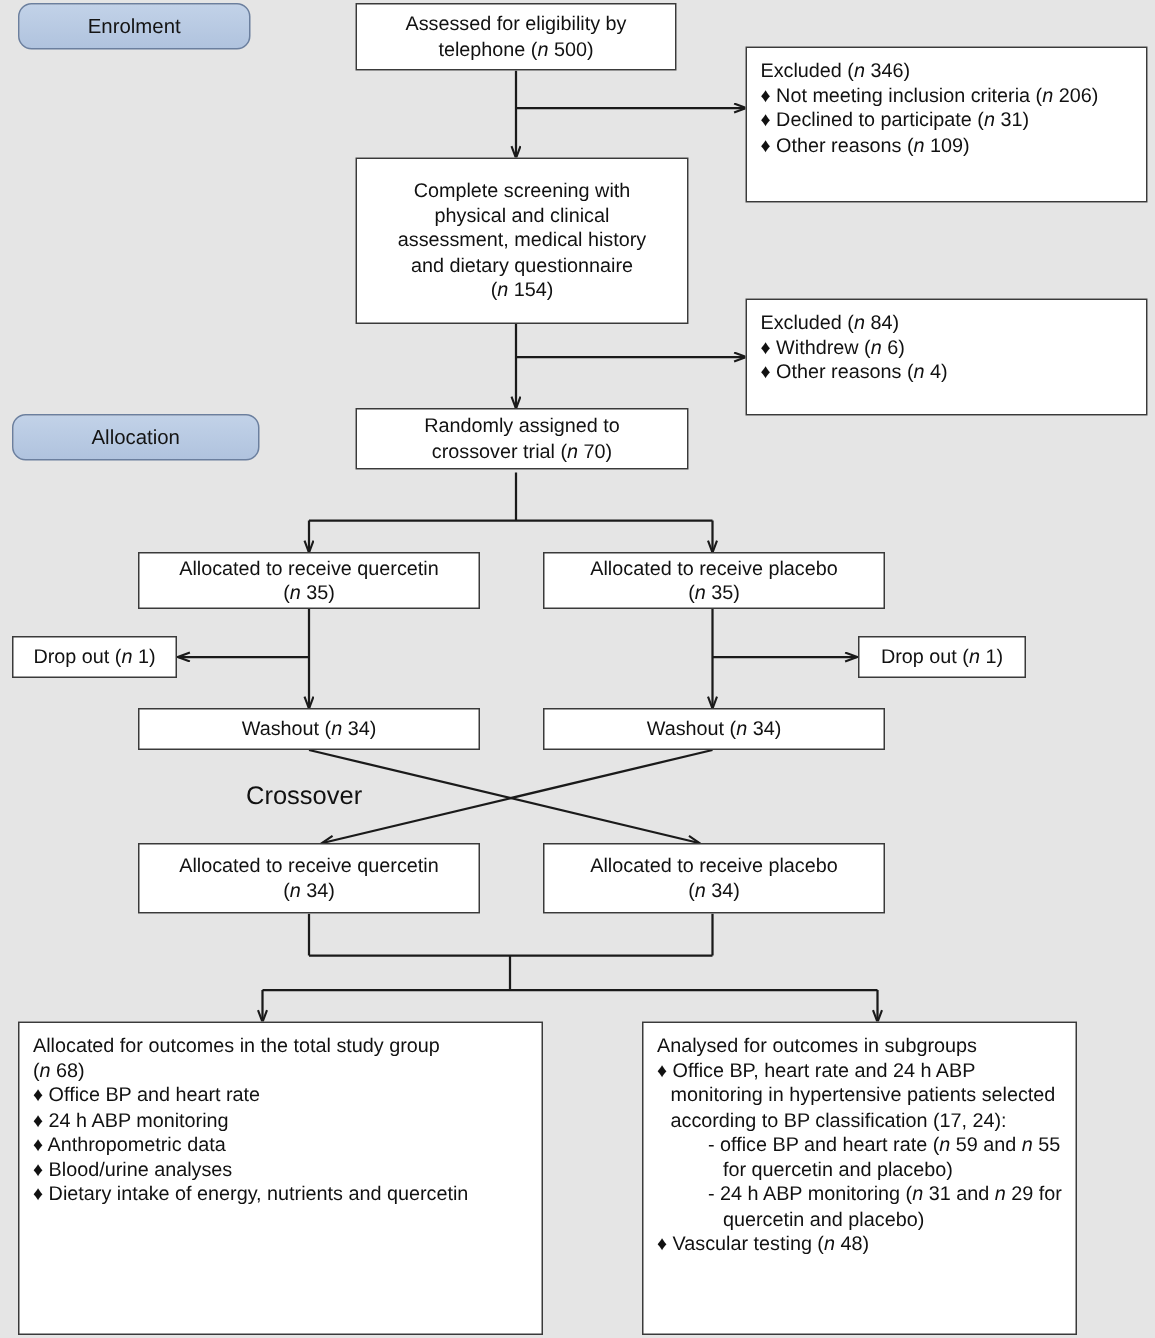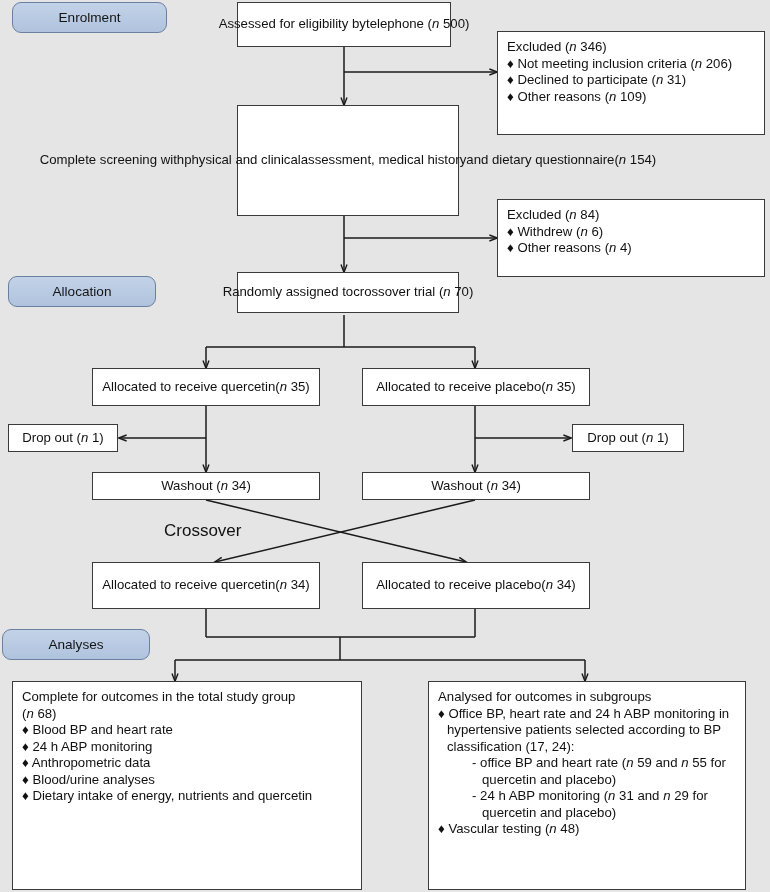--- a/index.html
+++ b/index.html
@@ -30,21 +30,21 @@
     box-sizing: border-box;
     border: 1.5px solid #3a3a3a;
     background: #ffffff;
     font-size: 13.2px;
     line-height: 16.5px;
     color: #111111;
     z-index: 2;
   }
   .box.centered {
     display: flex;
-    flex-direction: row;
+    flex-direction: column;
     align-items: center;
     justify-content: center;
     text-align: right;
   }
   .box.listbox {
     padding: 7px 8px 7px 9px;
     text-align: left;
   }
   .stage-label {
     position: absolute;
@@ -128,25 +128,22 @@
       <path d="M340,637 L340,660"></path>
       <path d="M175,660 L585,660"></path>
       <path d="M175,660 L175,681" marker-end="url(#ah)"></path>
       <path d="M585,660 L585,681" marker-end="url(#ah)"></path>
     </g>
   </svg>
 
   <div class="stage-label" style="left:12px; top:2px; width:155px; height:31px;">
     <span>Enrolment</span>
   </div>
-  <div class="stage-label" style="left:8px; top:276px; width:148px; height:31px;">
+  <div class="stage-label" style="left:8px; top:276px; width:165px; height:31px;">
     <span>Allocation</span>
-  </div>
-  <div class="stage-label" style="left:2px; top:629px; width:148px; height:31px;">
-    <span>Analyses</span>
   </div>
 
   <div class="free-label" style="left:164px; top:521px;">
     <span>Crossover</span>
   </div>
 
   <div class="box centered" style="left:237px; top:2px; width:214px; height:45px;">
     <span class="ln">Assessed for eligibility by</span>
     <span class="ln"><span>telephone (<i>n</i> 500)</span></span>
   </div>
@@ -218,26 +215,26 @@
   <div class="box centered" style="left:92px; top:562px; width:228px; height:47px;">
     <span class="ln">Allocated to receive quercetin</span>
     <span class="ln"><span>(<i>n</i> 34)</span></span>
   </div>
   <div class="box centered" style="left:362px; top:562px; width:228px; height:47px;">
     <span class="ln">Allocated to receive placebo</span>
     <span class="ln"><span>(<i>n</i> 34)</span></span>
   </div>
 
   <div class="box listbox" style="left:12px; top:681px; width:350px; height:209px;">
-    <span class="wrap-cont">Complete for outcomes in the total study group</span>
+    <span class="wrap-cont">Allocated for outcomes in the total study group</span>
     <span class="wrap-cont"><span>(<i>n</i> 68)</span></span>
     <span class="sp-md"></span>
     <span class="bullet-row">
       <span>♦</span>
-      <span>Blood BP and heart rate</span>
+      <span>Office BP and heart rate</span>
     </span>
     <span class="sp-sm"></span>
     <span class="bullet-row">
       <span>♦</span>
       <span>24 h ABP monitoring</span>
     </span>
     <span class="sp-sm"></span>
     <span class="bullet-row">
       <span>♦</span>
       <span>Anthropometric data</span>
@@ -247,21 +244,21 @@
       <span>♦</span>
       <span>Blood/urine analyses</span>
     </span>
     <span class="sp-sm"></span>
     <span class="bullet-row">
       <span>♦</span>
       <span>Dietary intake of energy, nutrients and quercetin</span>
     </span>
   </div>
 
-  <div class="box listbox" style="left:428px; top:681px; width:318px; height:209px;">
+  <div class="box listbox" style="left:428px; top:681px; width:290px; height:209px;">
     <span class="wrap-cont">Analysed for outcomes in subgroups</span>
     <span class="sp-md"></span>
     <span class="bullet-row tight" style="padding-left:9px; text-indent:-9px;">
       <span>♦</span>
       <span>Office BP, heart rate and 24 h ABP monitoring in hypertensive patients selected according to BP classification (17, 24):</span>
     </span>
     <span class="sp-xs"></span>
     <span class="sub-row"><span>- office BP and heart rate (<i>n</i> 59 and <i>n</i> 55 for quercetin and placebo)</span></span>
     <span class="sub-row"><span>- 24 h ABP monitoring (<i>n</i> 31 and <i>n</i> 29 for quercetin and placebo)</span></span>
     <span class="sp-sm"></span>

